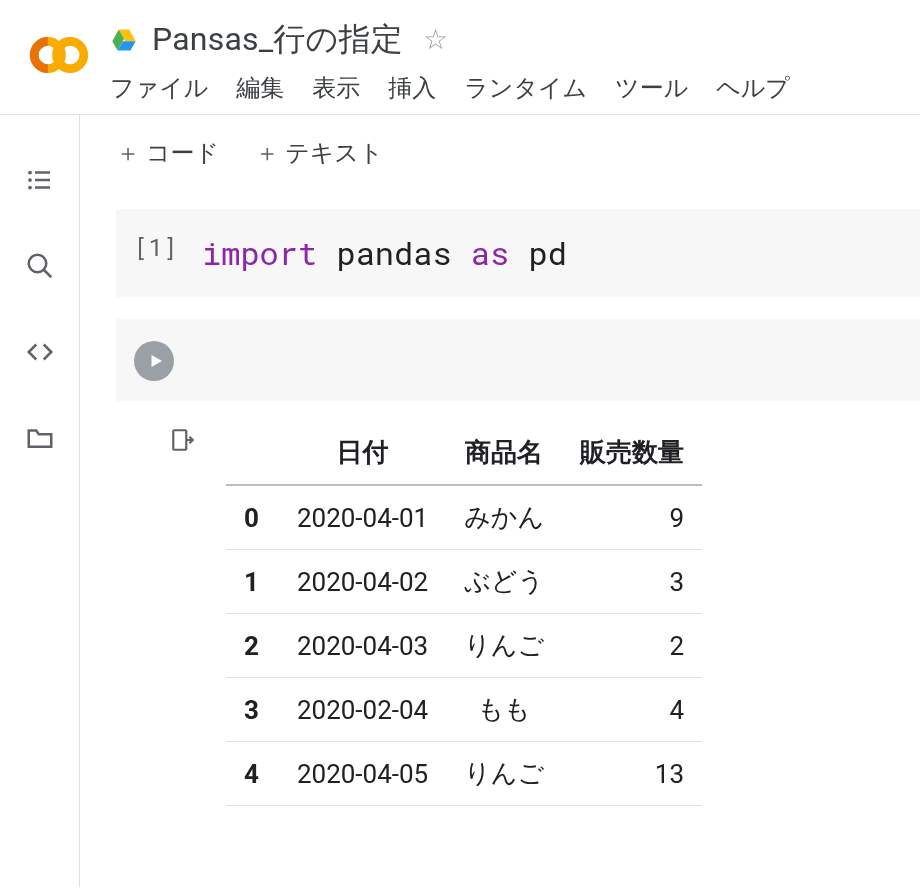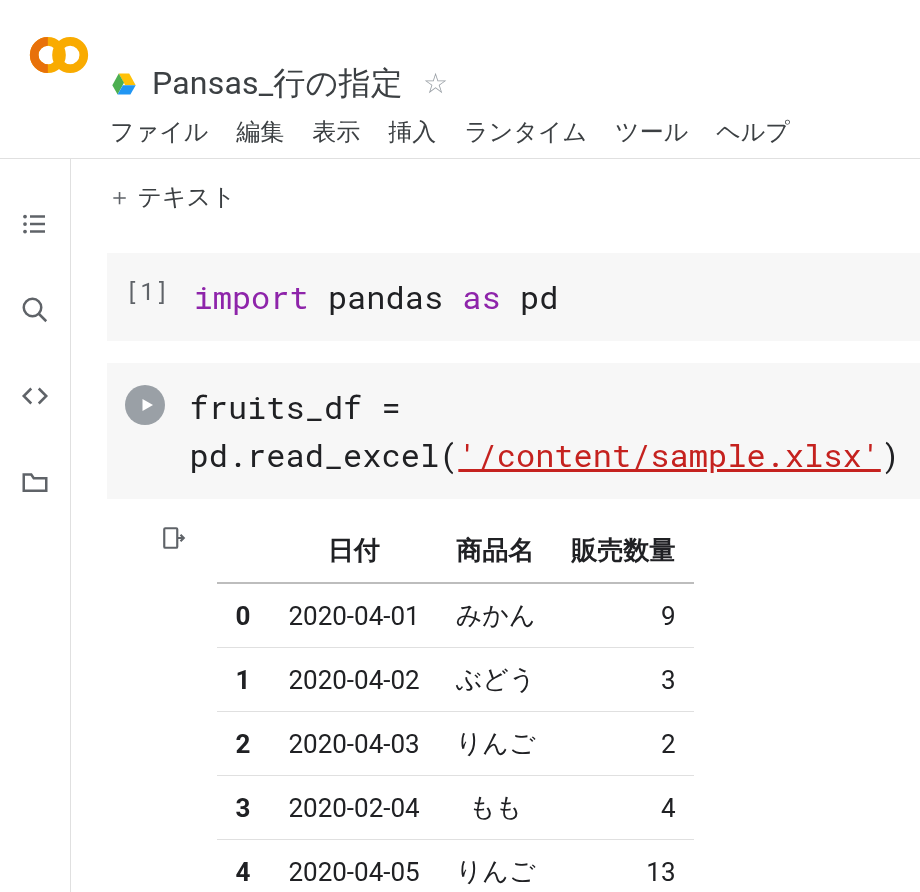--- a/index.html
+++ b/index.html
@@ -17,21 +17,21 @@
     padding: 16px 0 10px 28px;
     border-bottom: 1px solid #e0e0e0;
   }
   .logo {
     width: 62px;
     height: 62px;
     margin-right: 20px;
     margin-top: 8px;
   }
   .logo svg { width: 62px; height: 62px; }
-  .header-right { flex: 1; margin-top: 44px; }
+  .header-right { flex: 1; }
   .title-row {
     display: flex;
     align-items: center;
     gap: 14px;
     margin-bottom: 10px;
     padding-top: 2px;
   }
   .drive-icon { width: 28px; height: 28px; }
   .doc-title {
     font-size: 32px;
@@ -232,41 +232,41 @@
     </div>
     <div class="side-icon">
       <svg viewBox="0 0 24 24">
           <path d="M3 6 L9 6 L11 9 L21 9 L21 19 L3 19 Z"></path>
         </svg>
     </div>
   </div>
 
   <div class="main">
     <div class="toolbar">
+      <span class="tool-btn"><span class="plus">＋</span><span>コード</span></span>
       <span class="tool-btn"><span class="plus">＋</span><span>テキスト</span></span>
     </div>
 
     <div class="cell">
       <div class="cell-bg">
         <span class="cell-num">[1]</span>
         <div class="code">
           <span class="kw-import">import</span>&nbsp;<span>pandas</span>&nbsp;<span class="kw-as">as</span>&nbsp;<span>pd</span>
         </div>
       </div>
     </div>
 
     <div class="cell">
       <div class="cell-bg">
         <div class="run-btn">
           <svg viewBox="0 0 24 24">
               <path d="M6 4 L20 12 L6 20 Z"></path>
             </svg>
         </div>
         <div class="code">
-          <div><span>fruits_df = pd.read_excel(</span><span class="str">'/content/sample.xlsx'</span><span>)</span></div>
         </div>
       </div>
 
       <div class="output-area">
         <div class="output-icon">
           <svg viewBox="0 0 24 24">
               <rect x="3" y="3" width="12" height="18" rx="1"></rect>
               <path d="M15 12 L21 12 M18 9 L21 12 L18 15"></path>
             </svg>
         </div>

